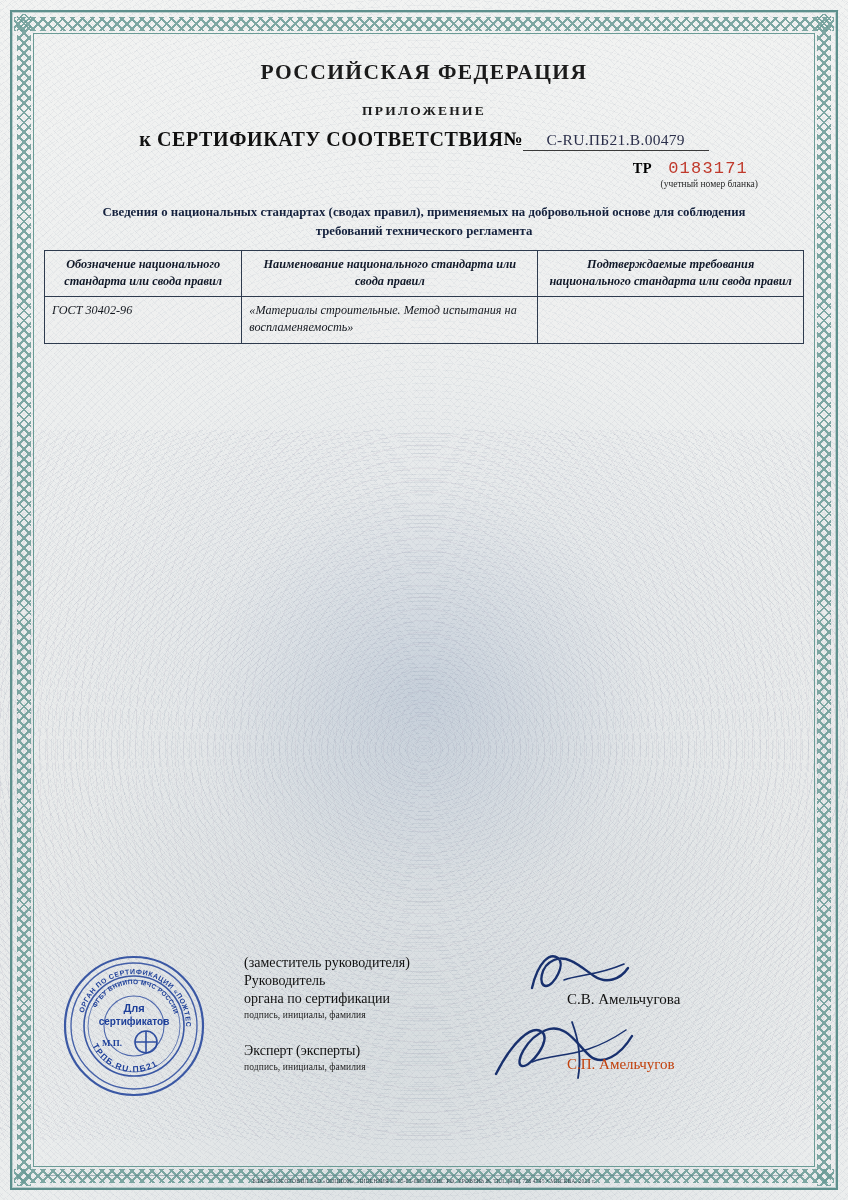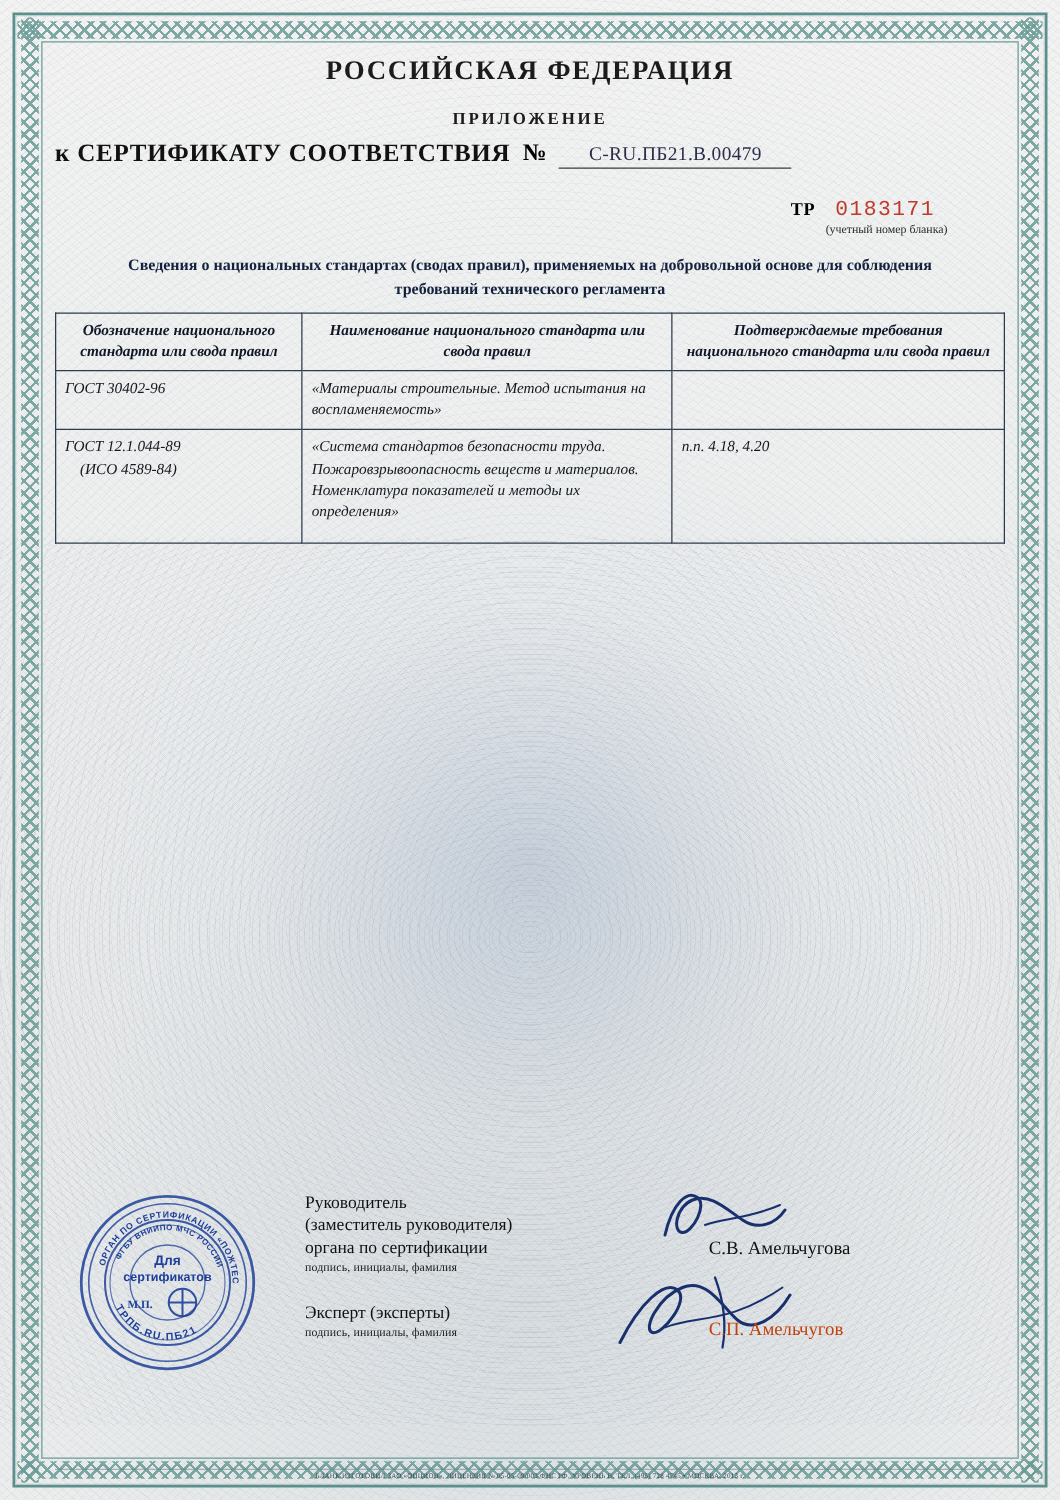--- a/index.html
+++ b/index.html
@@ -86,36 +86,35 @@
     position: absolute;
     left: 44px; top: 44px; right: 44px; bottom: 44px;
   }
 
   .country {
     text-align: center;
     font-size: 21.5px;
     font-weight: bold;
     letter-spacing: 1.4px;
     color: #1b1b1b;
-    margin-top: 0px;
+    margin-top: 16px;
   }
   .appendix {
     text-align: center;
     font-size: 13.5px;
     font-weight: bold;
     letter-spacing: 2.2px;
     color: #1b1b1b;
     margin-top: 18px;
   }
   .certline {
     display: flex;
     align-items: flex-end;
-    justify-content: flex-start;
+    justify-content: center;
     margin-top: 9px;
-    gap: 10px;
   }
   .certline .ttl {
     font-size: 20px;
     font-weight: bold;
     letter-spacing: .6px;
     color: #111;
   }
   .certline .nosign {
     font-size: 19px;
     font-weight: bold;
@@ -135,21 +134,21 @@
     font-size: 11.5px;
     font-weight: bold;
     color: #1b1b1b;
     margin-top: 6px;
     letter-spacing: .2px;
   }
   .tr-row {
     display: flex;
     align-items: baseline;
     justify-content: flex-end;
-    margin-top: 24px;
+    margin-top: 8px;
     padding-right: 56px;
     gap: 16px;
   }
   .tr-label {
     font-size: 14.5px;
     font-weight: bold;
     letter-spacing: .5px;
   }
   .tr-value {
     font-family: "Liberation Mono", monospace;
@@ -310,28 +309,20 @@
           <th class="col1">Обозначение национального стандарта или свода правил</th>
           <th class="col2">Наименование национального стандарта или свода правил</th>
           <th class="col3">Подтверждаемые требования национального стандарта или свода правил</th>
         </tr>
       </thead>
       <tbody>
         <tr>
           <td>ГОСТ 30402-96</td>
           <td>«Материалы строительные. Метод испытания на воспламеняемость»</td>
           <td></td>
-        </tr>
-        <tr class="row-tall">
-          <td>
-            <span>ГОСТ 12.1.044-89</span>
-            <span class="indent">(ИСО 4589-84)</span>
-          </td>
-          <td>«Система стандартов безопасности труда. Пожаровзрывоопасность веществ и материалов. Номенклатура показателей и методы их определения»</td>
-          <td>п.п. 4.18, 4.20</td>
         </tr>
       </tbody>
     </table>
 
     <div class="sign-area">
 
       <div class="stamp">
         <svg viewBox="0 0 144 144">
           <defs>
             <path id="arcTop" d="M 20,72 A 52,52 0 0 1 124,72"></path>
@@ -356,22 +347,22 @@
           <text x="72" y="71" text-anchor="middle" font-family="Liberation Sans, sans-serif" font-size="10" fill="#1d3f99" font-weight="bold">сертификатов</text>
           <text x="50" y="92" text-anchor="middle" font-family="Liberation Serif, serif" font-size="9" fill="#1d3f99" font-weight="bold">М.П.</text>
           <g opacity=".9" stroke="#1d3f99" fill="none" stroke-width="1.6">
             <circle cx="84" cy="88" r="11"></circle>
             <path d="M 84,77 L 84,99 M 73,88 L 95,88"></path>
           </g>
         </svg>
       </div>
 
       <div class="sign-text">
+        <div class="role-line">(заместитель руководителя)</div>
         <div class="role-line">Руководитель</div>
-        <div class="role-line">(заместитель руководителя)</div>
         <div class="role-line">органа  по  сертификации</div>
         <div class="hint">подпись, инициалы, фамилия</div>
 
         <div class="expert-block">
           <div class="role-line">Эксперт (эксперты)</div>
           <div class="hint">подпись, инициалы, фамилия</div>
         </div>
       </div>
 
       <svg class="sig sig1" width="130" height="60" viewBox="0 0 130 60">

